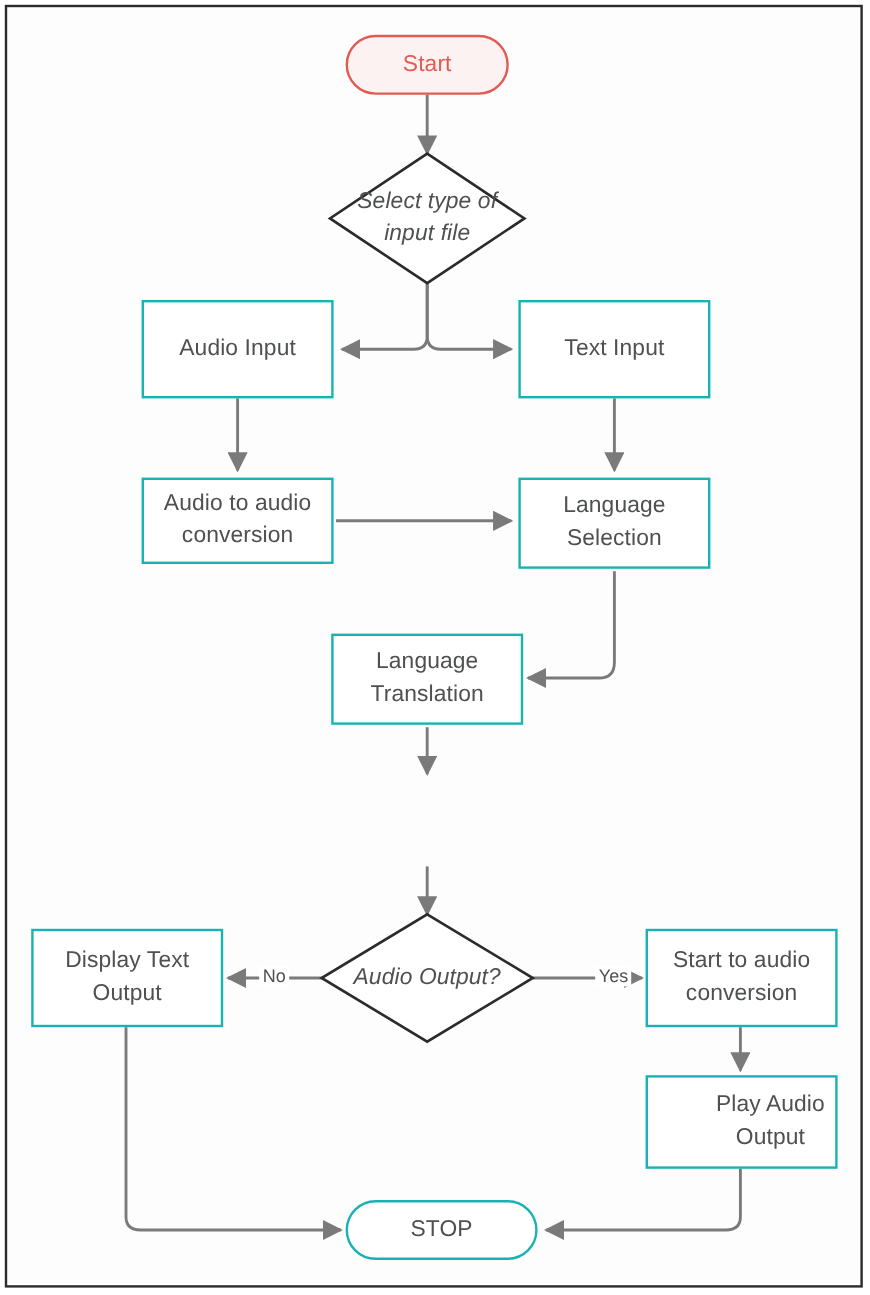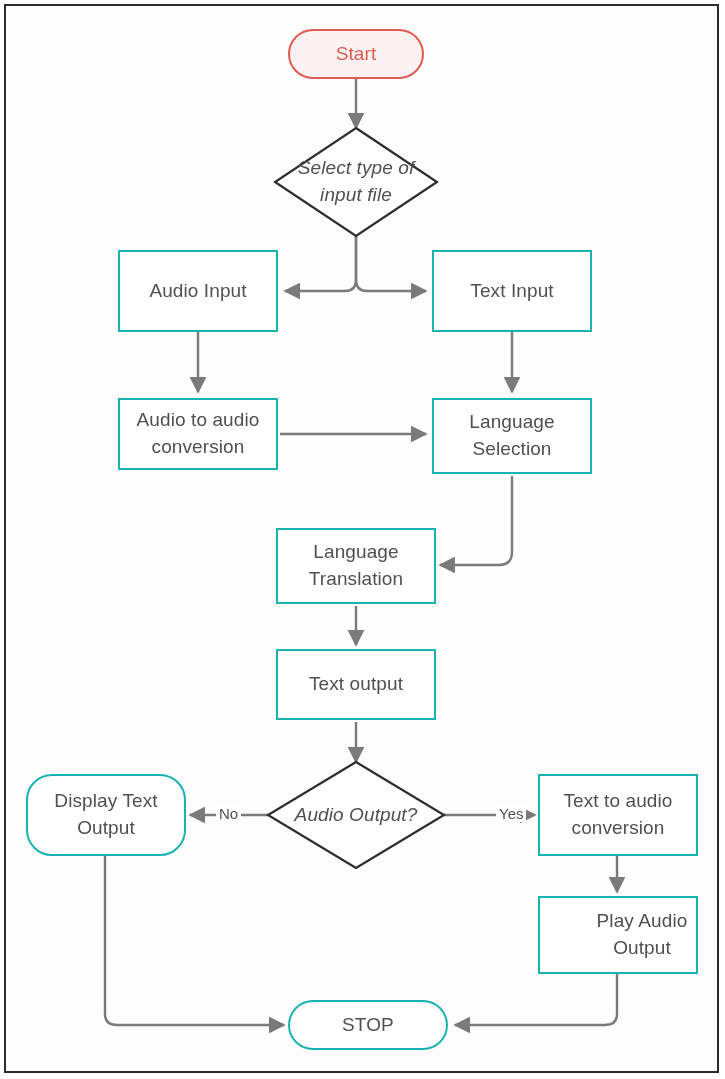--- a/index.html
+++ b/index.html
@@ -158,34 +158,31 @@
   </div>
 
   <div class="node process" style="left:432px; top:398px; width:160px; height:76px;">
     <span class="nlabel">Language Selection</span>
   </div>
 
   <div class="node process" style="left:276px; top:528px; width:160px; height:76px;">
     <span class="nlabel">Language Translation</span>
   </div>
 
-  <div class="node process" style="left:276px; top:649px; width:160px; height:71px;">
-    <span class="nlabel">Text output</span>
-  </div>
 
   <div class="node decision" style="left:285px; top:798px; width:142px; height:34px;">
     <span class="nlabel">Audio Output?</span>
   </div>
 
-  <div class="node process" style="left:26px; top:774px; width:160px; height:82px;border-radius:26px;">
+  <div class="node process" style="left:26px; top:774px; width:160px; height:82px;">
     <span class="nlabel">Display Text Output</span>
   </div>
 
   <div class="node process" style="left:538px; top:774px; width:160px; height:82px;">
-    <span class="nlabel">Text to audio conversion</span>
+    <span class="nlabel">Start to audio conversion</span>
   </div>
 
   <div class="node process" style="left:538px; top:896px; width:160px; height:78px;padding-left:48px;">
     <span class="nlabel">Play Audio Output</span>
   </div>
 
   <div class="node terminator-stop" style="left:288px; top:1000px; width:160px; height:50px;">
     <span class="nlabel">STOP</span>
   </div>
 

